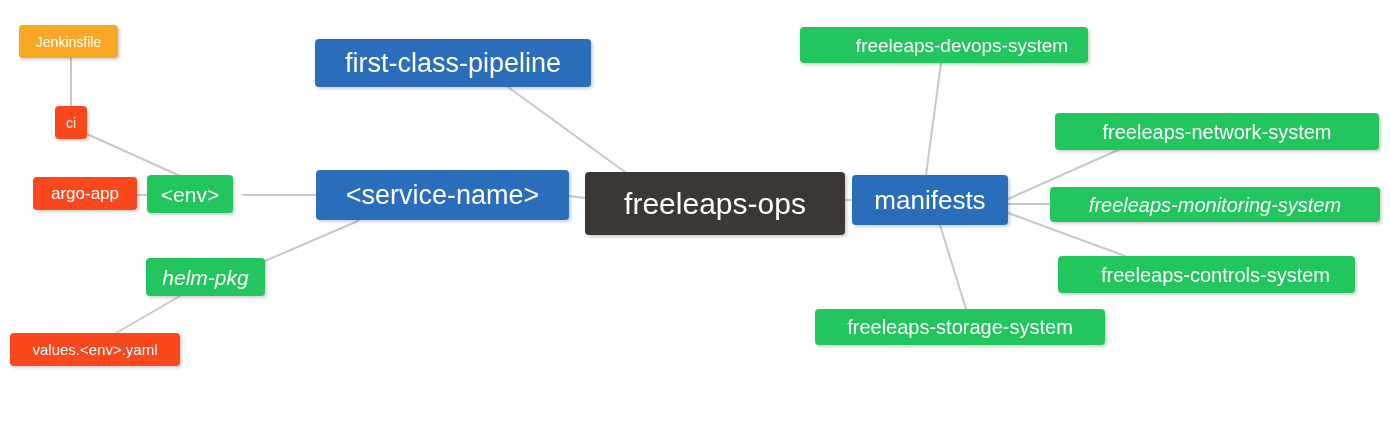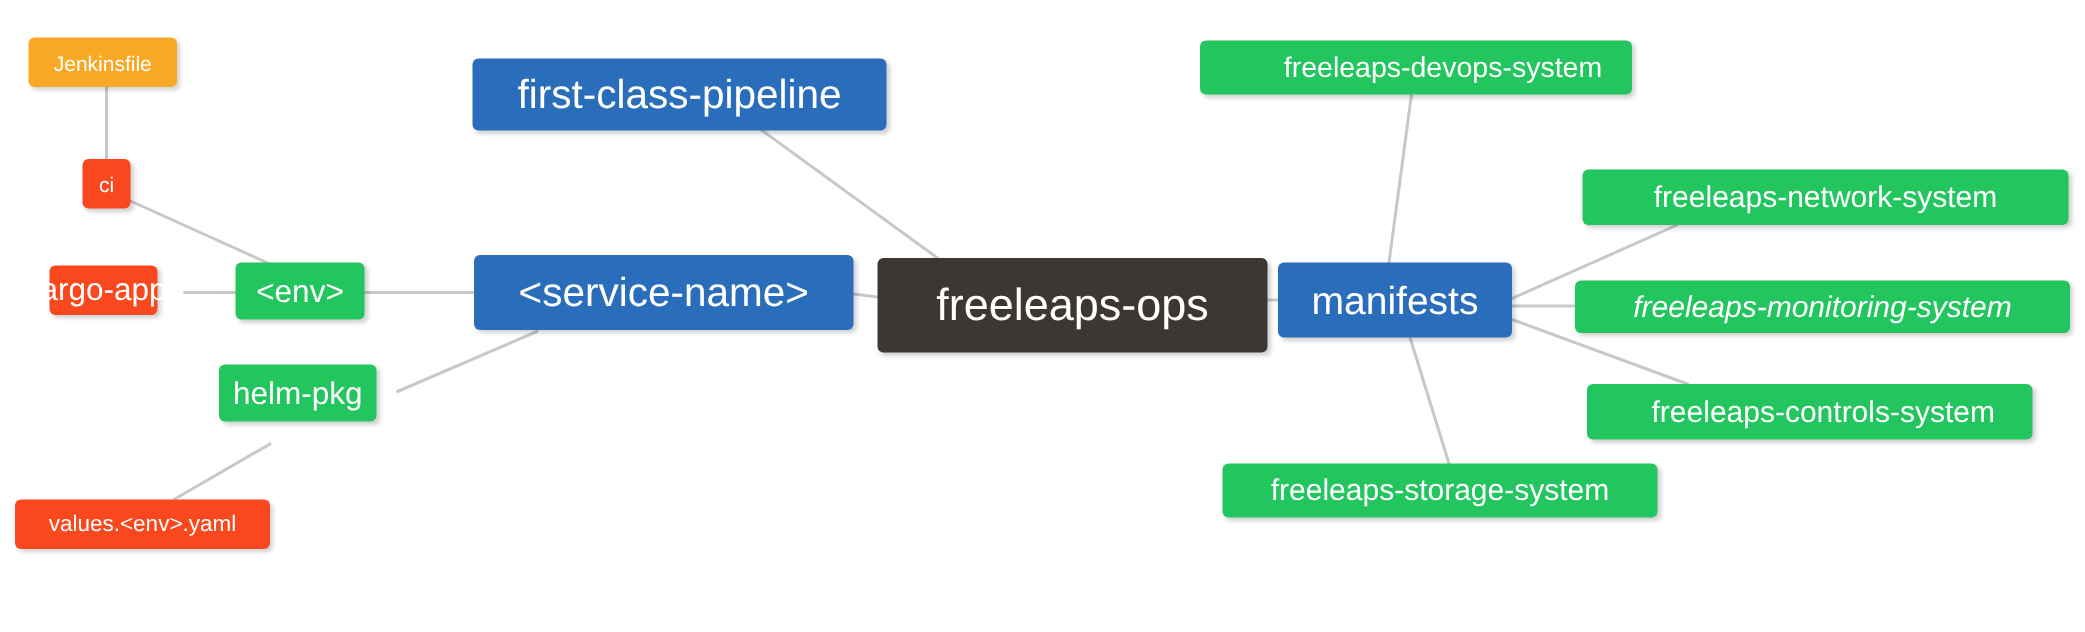--- a/index.html
+++ b/index.html
@@ -58,23 +58,23 @@
       <line x1="845" y1="200" x2="852" y2="200" stroke="#c8c8c8" stroke-width="2" stroke-linecap="round"></line>
       <line x1="926" y1="175" x2="941" y2="63" stroke="#c8c8c8" stroke-width="2" stroke-linecap="round"></line>
       <line x1="1008" y1="199" x2="1118" y2="150" stroke="#c8c8c8" stroke-width="2" stroke-linecap="round"></line>
       <line x1="1008" y1="204" x2="1050" y2="204" stroke="#c8c8c8" stroke-width="2" stroke-linecap="round"></line>
       <line x1="1008" y1="213" x2="1125" y2="256" stroke="#c8c8c8" stroke-width="2" stroke-linecap="round"></line>
       <line x1="940" y1="225" x2="966" y2="309" stroke="#c8c8c8" stroke-width="2" stroke-linecap="round"></line>
     </svg>
   <div id="node-layer">
       <div class="node n-orange" style="left: 19px; top: 25px; width: 99px; height: 33px; font-size: 14px;">Jenkinsfile</div>
       <div class="node n-red" style="left: 55px; top: 106px; width: 32px; height: 33px; font-size: 14px;">ci</div>
-      <div class="node n-red" style="left: 33px; top: 177px; width: 72px; height: 33px; font-size: 21px;">argo-app</div>
-      <div class="node n-green" style="left: 157px; top: 175px; width: 86px; height: 38px; font-size: 21px;">&lt;env&gt;</div>
-      <div class="node n-green" style="left: 146px; top: 243px; width: 105px; height: 38px; font-size: 21px;">helm-pkg</div>
+      <div class="node n-red" style="left: 33px; top: 177px; width: 104px; height: 33px; font-size: 17px;">argo-app</div>
+      <div class="node n-green" style="left: 147px; top: 175px; width: 86px; height: 38px; font-size: 21px;">&lt;env&gt;</div>
+      <div class="node n-green" style="left: 146px; top: 258px; width: 119px; height: 38px; font-size: 21px; font-style: italic;">helm-pkg</div>
       <div class="node n-red" style="left: 10px; top: 333px; width: 170px; height: 33px; font-size: 15px;">values.&lt;env&gt;.yaml</div>
       <div class="node n-blue" style="left: 315px; top: 39px; width: 276px; height: 48px; font-size: 27px;">first-class-pipeline</div>
       <div class="node n-blue" style="left: 316px; top: 170px; width: 253px; height: 50px; font-size: 27px;">&lt;service-name&gt;</div>
       <div class="node n-root" style="left: 585px; top: 172px; width: 260px; height: 63px; font-size: 30px;">freeleaps-ops</div>
       <div class="node n-blue" style="left: 852px; top: 175px; width: 156px; height: 50px; font-size: 26px;">manifests</div>
       <div class="node n-green" style="left: 800px; top: 27px; width: 288px; height: 36px; font-size: 19px; padding-left: 36px;">freeleaps-devops-system</div>
       <div class="node n-green" style="left: 1055px; top: 113px; width: 324px; height: 37px; font-size: 20px;">freeleaps-network-system</div>
       <div class="node n-green" style="left: 1050px; top: 187px; width: 330px; height: 35px; font-size: 20px; font-style: italic;">freeleaps-monitoring-system</div>
       <div class="node n-green" style="left: 1058px; top: 256px; width: 297px; height: 37px; font-size: 20px; padding-left: 18px;">freeleaps-controls-system</div>
       <div class="node n-green" style="left: 815px; top: 309px; width: 290px; height: 36px; font-size: 20px; text-align: center;">freeleaps-storage-system</div>

